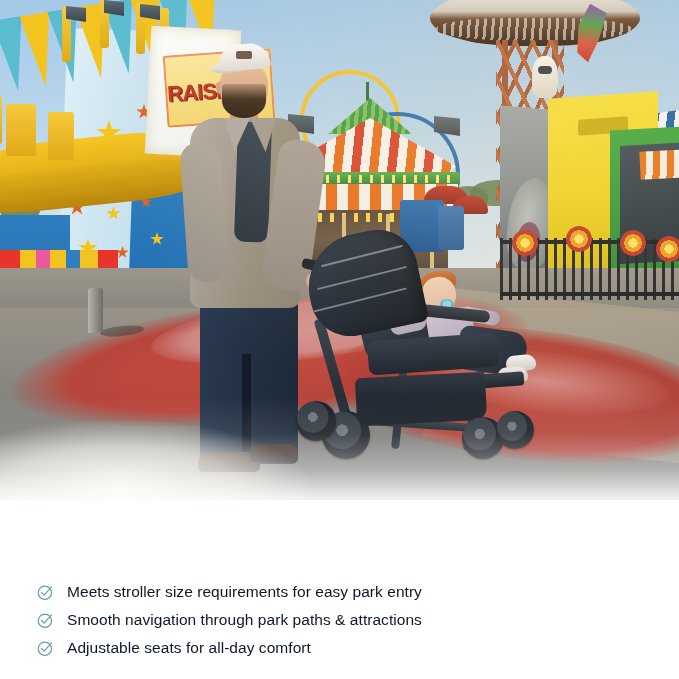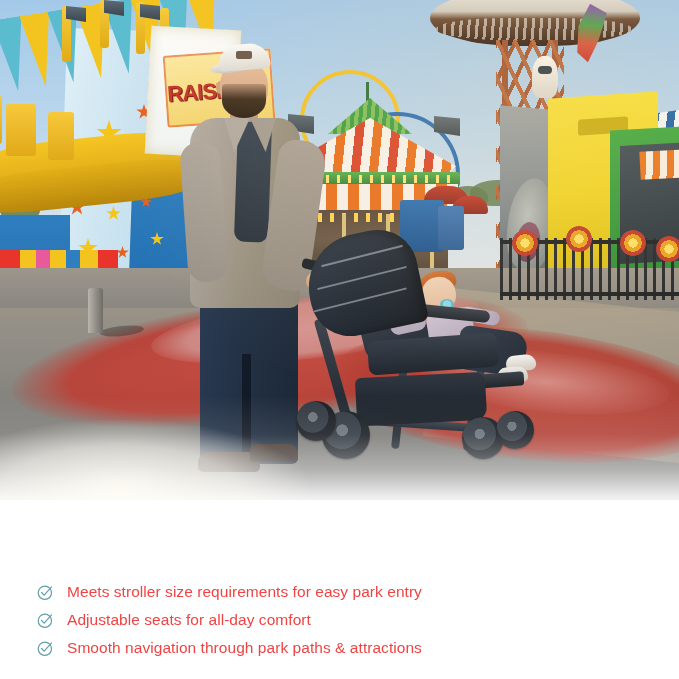--- a/index.html
+++ b/index.html
@@ -581,21 +581,21 @@
   }
   .feature {
     display:flex;
     align-items:center;
     gap: 12px;
     height: 28px;
   }
   .check-icon { width:19px; height:19px; flex: 0 0 19px; display:block; }
   .feature-text {
     font: 400 15.5px/1 "Liberation Sans", sans-serif;
-    color:#ef4444;
+    color:#0f172a;
     letter-spacing: .05px;
     white-space: nowrap;
   }
 </style>
 </head>
 <body>
 
 <div id="page">
 
   <div class="photo">
@@ -804,28 +804,28 @@
       <span class="feature-text">Meets stroller size requirements for easy park entry</span>
     </div>
 
     <div class="feature">
       <span class="check-icon">
         <svg viewBox="0 0 24 24" width="19" height="19" fill="none" stroke="#5f9fa9" stroke-width="1.5" stroke-linecap="round" stroke-linejoin="round">
           <circle cx="11.2" cy="12.4" r="8.4"></circle>
           <path d="M6.9 12.0 L10.3 15.3 L19.6 4.9"></path>
         </svg>
       </span>
-      <span class="feature-text">Adjustable seats for all-day comfort</span>
+      <span class="feature-text">Smooth navigation through park paths &amp; attractions</span>
     </div>
 
     <div class="feature">
       <span class="check-icon">
         <svg viewBox="0 0 24 24" width="19" height="19" fill="none" stroke="#5f9fa9" stroke-width="1.5" stroke-linecap="round" stroke-linejoin="round">
           <circle cx="11.2" cy="12.4" r="8.4"></circle>
           <path d="M6.9 12.0 L10.3 15.3 L19.6 4.9"></path>
         </svg>
       </span>
-      <span class="feature-text">Smooth navigation through park paths &amp; attractions</span>
+      <span class="feature-text">Adjustable seats for all-day comfort</span>
     </div>
 
   </div>
 
 </div>
 
 </body></html>

